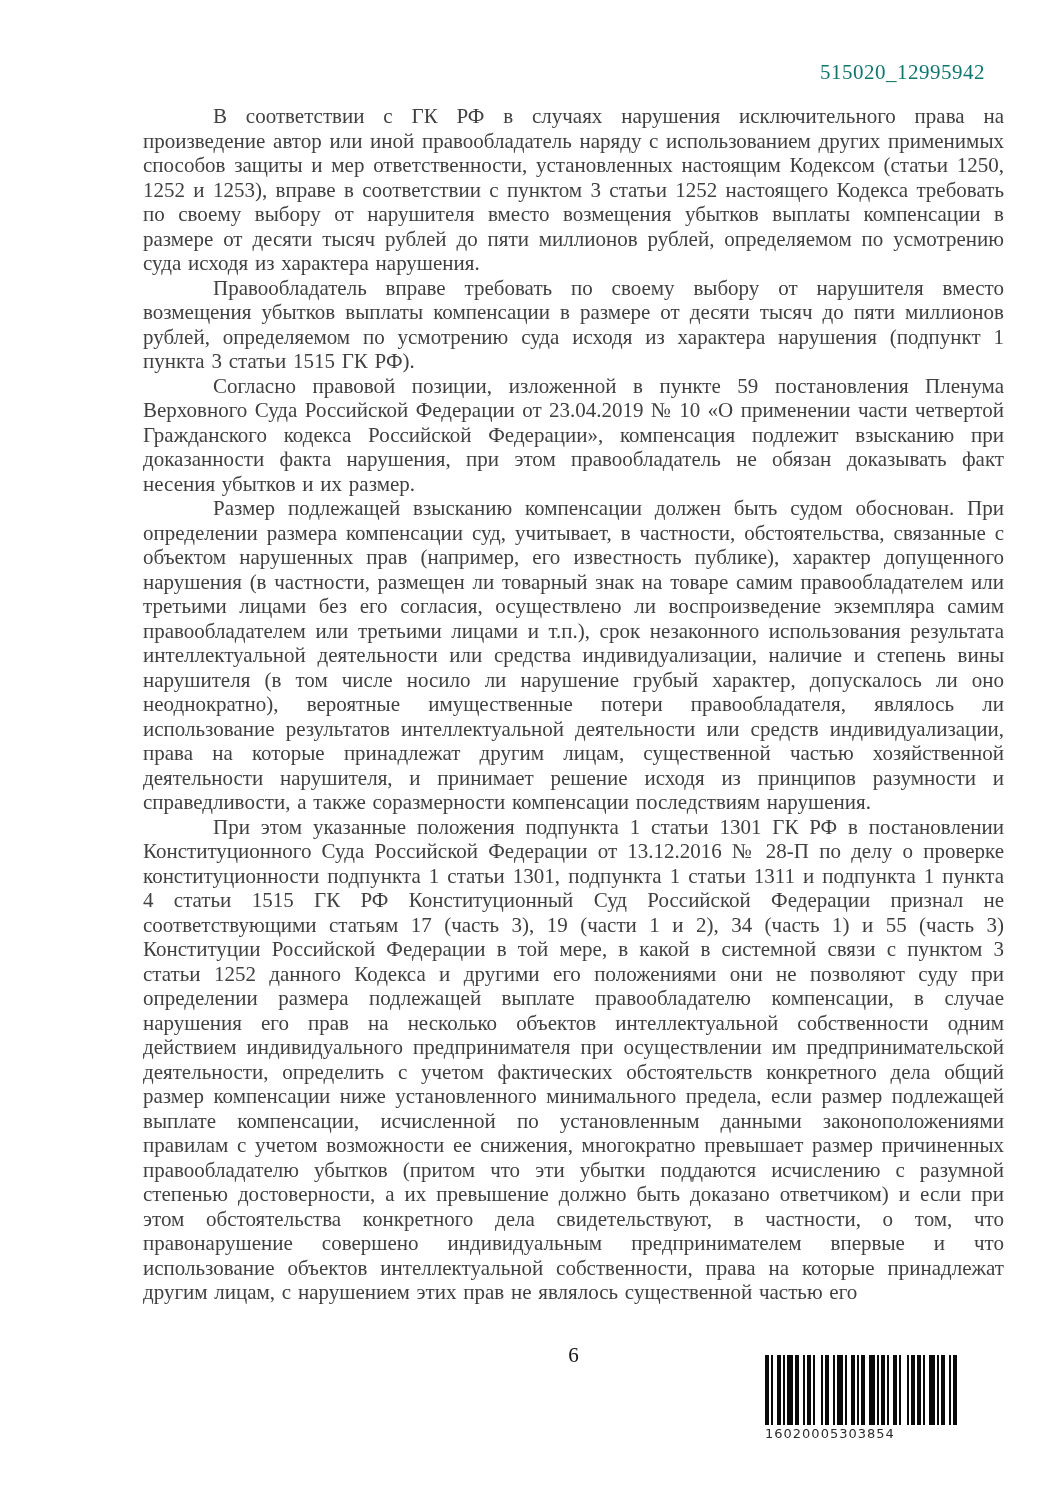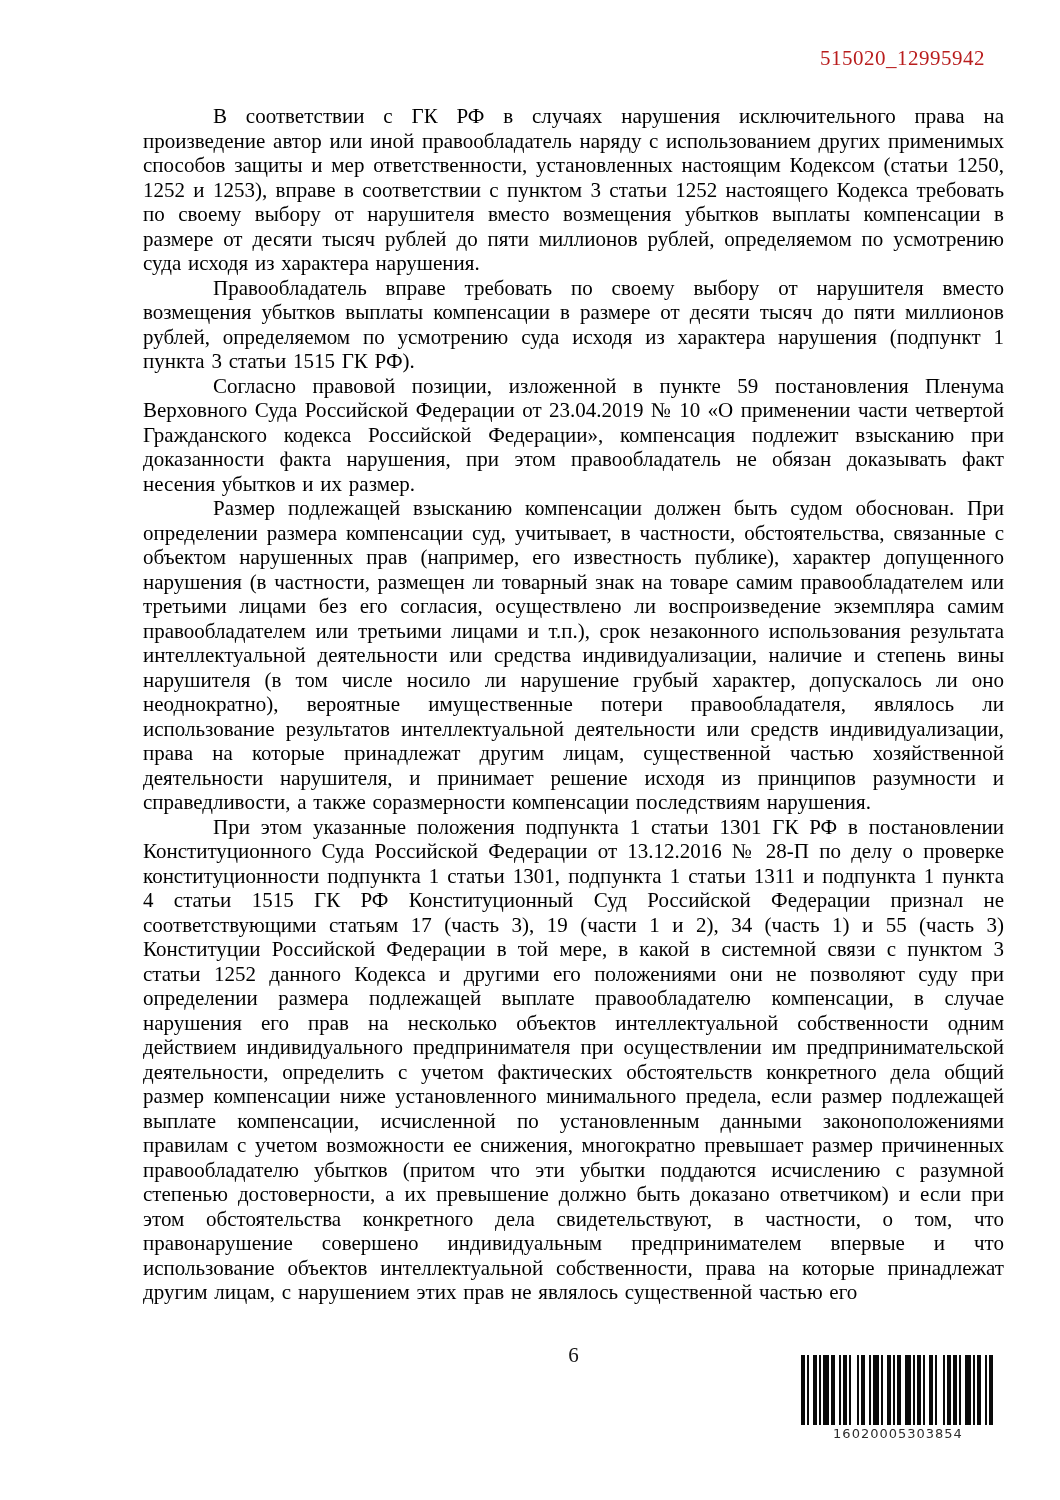--- a/index.html
+++ b/index.html
@@ -11,60 +11,59 @@
     position: relative;
     width: 1060px;
     height: 1500px;
     background: #ffffff;
     overflow: hidden;
     font-family: "Liberation Serif", "DejaVu Serif", serif;
     color: #0e0e0e;
   }
   .doc-header {
     position: absolute;
-    top: 46px;
+    top: 60px;
     left: 0;
     right: 75px;
     text-align: right;
     font-size: 21px;
     letter-spacing: 0.5px;
-    color: #b91c1c;
+    color: #0f766e;
   }
   .doc-body {
     position: absolute;
     top: 104px;
     left: 143px;
     width: 861px;
     font-size: 21px;
     line-height: 24.5px;
     text-align: justify;
     word-spacing: 1.5px;
-    color: #000000;
+    color: #404040;
   }
   .doc-body p {
     margin: 0;
     padding: 0;
     text-indent: 70px;
   }
   .page-number {
     position: absolute;
     top: 1343px;
     left: 143px;
     width: 861px;
     text-align: center;
     font-size: 21px;
     color: #161616;
   }
   .barcode-block {
     position: absolute;
     top: 1355px;
     left: 765px;
     width: 194px;
-    text-align: center;
-    margin-left: 36px;
+    text-align: left;
   }
   .barcode-bars {
     width: 194px;
     height: 70px;
     overflow: hidden;
     white-space: nowrap;
     font-size: 0;
   }
   .barcode-bars .bar {
     display: inline-block;

